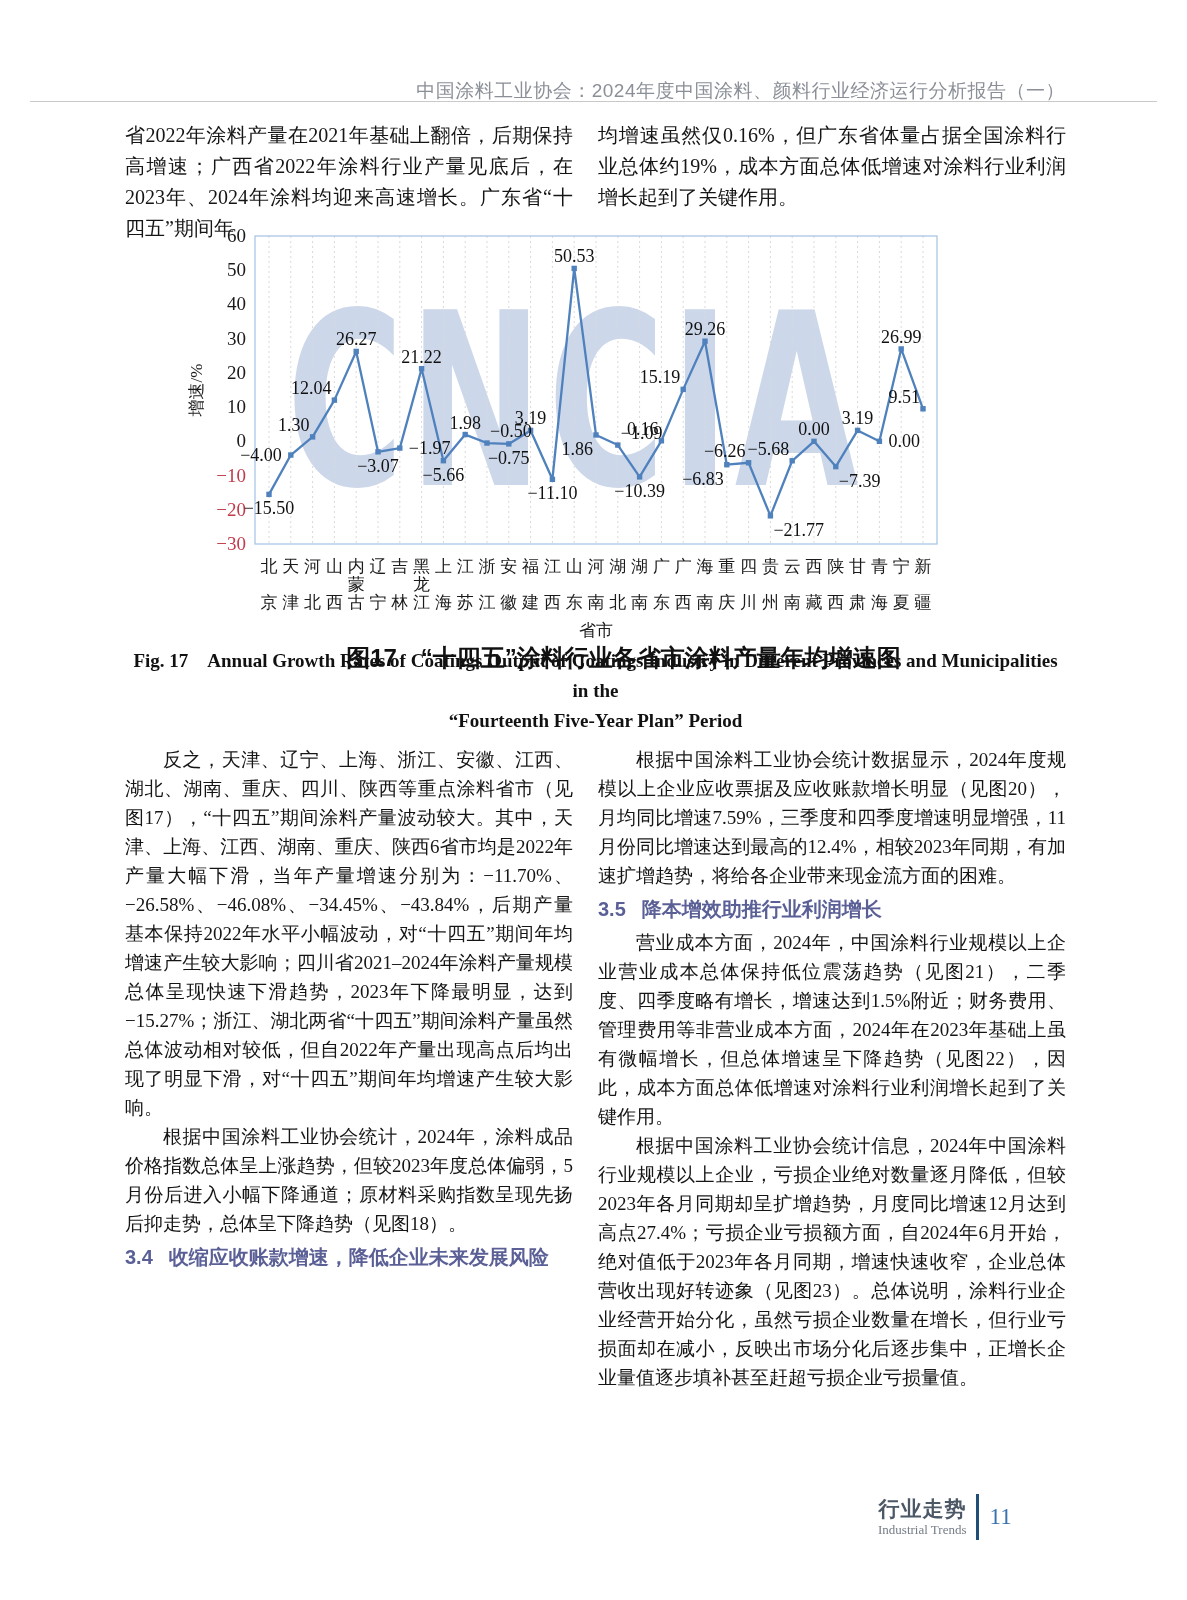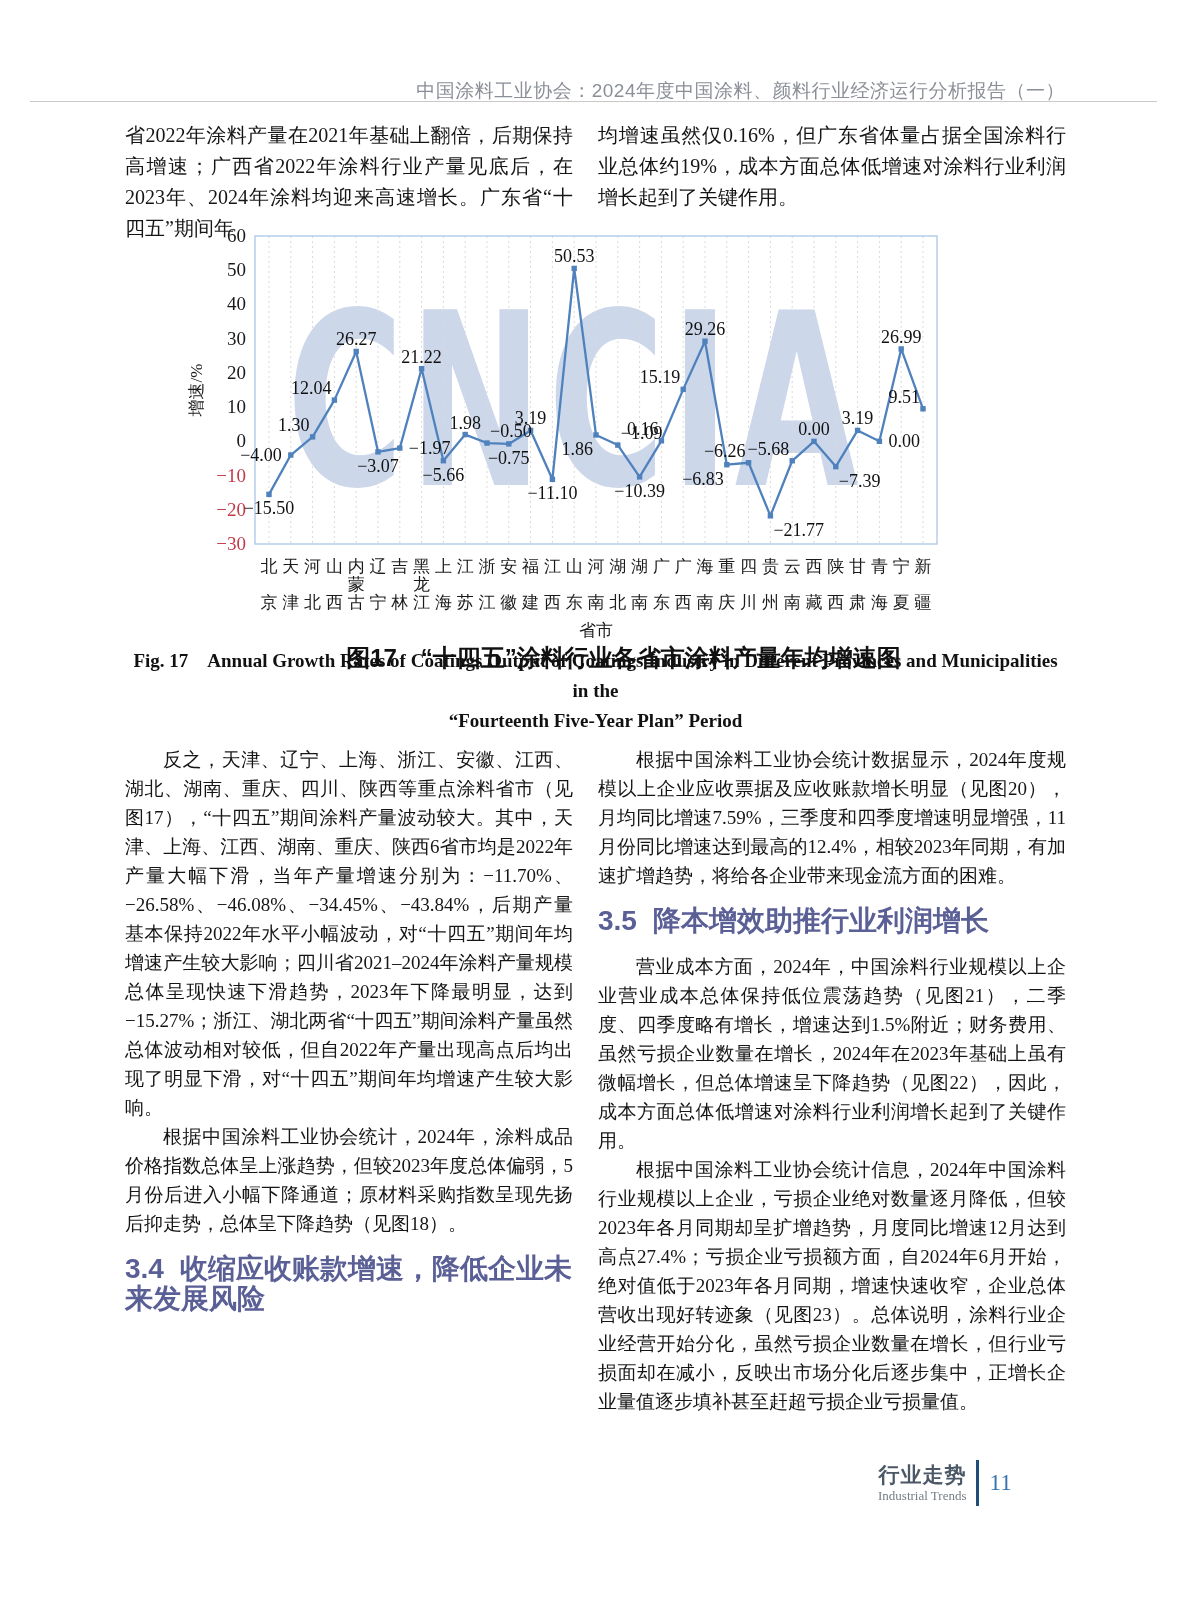--- a/index.html
+++ b/index.html
@@ -31,26 +31,26 @@
   .caption-en{
     position:absolute;top:646px;left:125px;width:941px;text-align:center;
     font-weight:700;font-size:19px;line-height:30px;color:#111;
   }
 
   .body-col{position:absolute;top:745px;}
   .body-col.left{left:125px;width:448px;}
   .body-col.right{left:598px;width:468px;}
   p.para{margin:0;font-size:19px;line-height:29px;text-align:justify;text-indent:2em;}
   h3.sec{
-    margin:16px 0;font-family:"Liberation Sans","DejaVu Sans",sans-serif;
-    font-weight:700;font-size:28px;line-height:30px;color:#5a5f96;
+    margin:4px 0;font-family:"Liberation Sans","DejaVu Sans",sans-serif;
+    font-weight:700;font-size:20px;line-height:30px;color:#5a5f96;
   }
   h3.sec .sec-num{margin-right:16px;}
 
-  .footer{position:absolute;top:1460px;left:878px;display:flex;align-items:center;}
+  .footer{position:absolute;top:1494px;left:878px;display:flex;align-items:center;}
   .footer-textblock{text-align:right;margin-right:10px;}
   .footer-cn{font-family:"Liberation Sans","DejaVu Sans",sans-serif;font-weight:700;font-size:21px;line-height:24px;color:#4c5866;letter-spacing:1px;}
   .footer-en{font-size:13px;line-height:17px;color:#757d86;}
   .footer-bar{width:3px;height:46px;background:#1f4e79;margin-right:10px;}
   .footer-page{font-size:23px;color:#3a74ae;}
 </style>
 </head>
 <body>
 
 <div class="header-text">中国涂料工业协会：2024年度中国涂料、颜料行业经济运行分析报告（一）</div>
@@ -254,21 +254,21 @@
 
 <div class="body-col left">
   <p class="para">反之，天津、辽宁、上海、浙江、安徽、江西、湖北、湖南、重庆、四川、陕西等重点涂料省市（见图17），“十四五”期间涂料产量波动较大。其中，天津、上海、江西、湖南、重庆、陕西6省市均是2022年产量大幅下滑，当年产量增速分别为：−11.70%、−26.58%、−46.08%、−34.45%、−43.84%，后期产量基本保持2022年水平小幅波动，对“十四五”期间年均增速产生较大影响；四川省2021–2024年涂料产量规模总体呈现快速下滑趋势，2023年下降最明显，达到−15.27%；浙江、湖北两省“十四五”期间涂料产量虽然总体波动相对较低，但自2022年产量出现高点后均出现了明显下滑，对“十四五”期间年均增速产生较大影响。</p>
   <p class="para">根据中国涂料工业协会统计，2024年，涂料成品价格指数总体呈上涨趋势，但较2023年度总体偏弱，5月份后进入小幅下降通道；原材料采购指数呈现先扬后抑走势，总体呈下降趋势（见图18）。</p>
   <h3 class="sec"><span class="sec-num">3.4</span><span>收缩应收账款增速，降低企业未来发展风险</span></h3>
 </div>
 
 <div class="body-col right">
   <p class="para">根据中国涂料工业协会统计数据显示，2024年度规模以上企业应收票据及应收账款增长明显（见图20），月均同比增速7.59%，三季度和四季度增速明显增强，11月份同比增速达到最高的12.4%，相较2023年同期，有加速扩增趋势，将给各企业带来现金流方面的困难。</p>
   <h3 class="sec"><span class="sec-num">3.5</span><span>降本增效助推行业利润增长</span></h3>
-  <p class="para">营业成本方面，2024年，中国涂料行业规模以上企业营业成本总体保持低位震荡趋势（见图21），二季度、四季度略有增长，增速达到1.5%附近；财务费用、虽然亏损企业数量在增长，2024年在2023年基础上虽有微幅增长，但总体增速呈下降趋势（见图22），因此，成本方面总体低增速对涂料行业利润增长起到了关键作用。</p>
+  <p class="para">营业成本方面，2024年，中国涂料行业规模以上企业营业成本总体保持低位震荡趋势（见图21），二季度、四季度略有增长，增速达到1.5%附近；财务费用、管理费用等非营业成本方面，2024年在2023年基础上虽有微幅增长，但总体增速呈下降趋势（见图22），因此，成本方面总体低增速对涂料行业利润增长起到了关键作用。</p>
   <p class="para">根据中国涂料工业协会统计信息，2024年中国涂料行业规模以上企业，亏损企业绝对数量逐月降低，但较2023年各月同期却呈扩增趋势，月度同比增速12月达到高点27.4%；亏损企业亏损额方面，自2024年6月开始，绝对值低于2023年各月同期，增速快速收窄，企业总体营收出现好转迹象（见图23）。总体说明，涂料行业企业经营开始分化，虽然亏损企业数量在增长，但行业亏损面却在减小，反映出市场分化后逐步集中，正增长企业量值逐步填补甚至赶超亏损企业亏损量值。</p>
 </div>
 
 <div class="footer">
   <div class="footer-textblock">
     <div class="footer-cn">行业走势</div>
     <div class="footer-en">Industrial Trends</div>
   </div>
   <div class="footer-bar"></div>
   <div class="footer-page">11</div>

